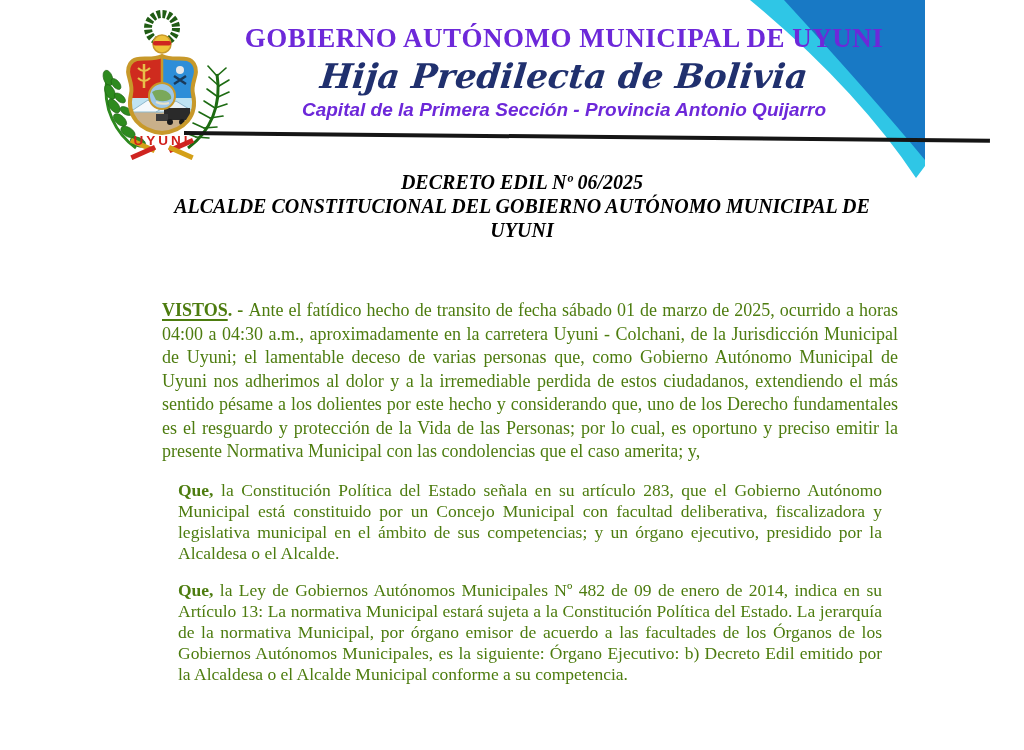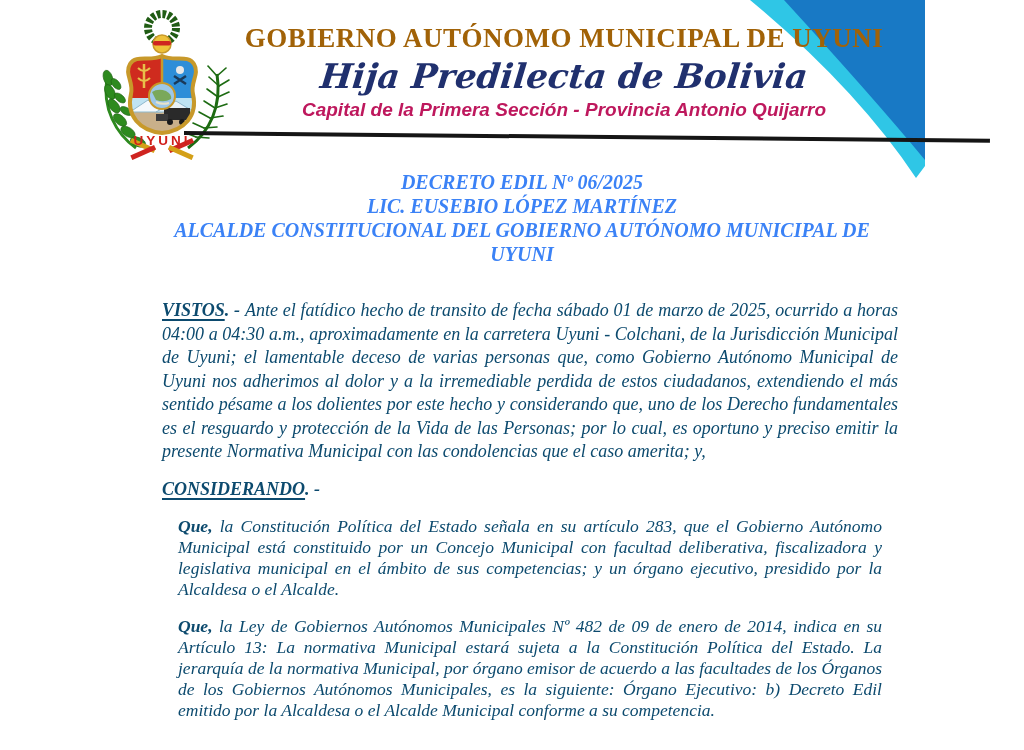--- a/index.html
+++ b/index.html
@@ -39,39 +39,39 @@
     width: 640px;
     text-align: center;
     color: #1b2c7e;
   }
   .header-title {
     font-family: "Liberation Serif", serif;
     font-weight: bold;
     font-size: 27px;
     letter-spacing: 0.5px;
     line-height: 32px;
-    color: #a16207;
+    color: #6d28d9;
     white-space: nowrap;
   }
   .header-motto {
     font-family: "DejaVu Serif", serif;
     font-style: italic;
     font-weight: bold;
     font-size: 34px;
     line-height: 44px;
     color: #20306e;
     transform: skewX(-6deg);
   }
   .header-subtitle {
     font-family: "Liberation Sans", sans-serif;
     font-style: italic;
     font-weight: bold;
     font-size: 19px;
     line-height: 24px;
-    color: #be185d;
+    color: #6d28d9;
     white-space: nowrap;
   }
   .header-rule {
     position: absolute;
     left: 184px;
     top: 131px;
     width: 806px;
     height: 4px;
     background: #151515;
     transform: rotate(0.55deg);
@@ -82,34 +82,33 @@
   .decree-block {
     position: absolute;
     left: 152px;
     top: 170px;
     width: 740px;
     text-align: center;
     font-weight: bold;
     font-style: italic;
     font-size: 20px;
     line-height: 24px;
-    color: #3b82f6;
+    color: #000000;
   }
   .decree-block .role { max-width: 700px; margin: 0 auto; }
 
   
   .body-text {
     position: absolute;
     left: 162px;
     top: 299px;
     width: 736px;
-    font-style: italic;
     font-size: 18px;
     text-align: justify;
-    color: #0c4a6e;
+    color: #4d7c0f;
   }
   .vistos-par { line-height: 23.5px; margin: 0; }
   .section-label {
     font-weight: bold;
     text-decoration: underline;
     text-decoration-thickness: 2px;
     text-underline-offset: 3px;
   }
   .section-sep { font-weight: bold; }
   .considerando-head {
@@ -218,32 +217,28 @@
 
   <div class="header-text">
     <div class="header-title">GOBIERNO AUTÓNOMO MUNICIPAL DE UYUNI</div>
     <div class="header-motto">Hija Predilecta de Bolivia</div>
     <div class="header-subtitle">Capital de la Primera Sección - Provincia Antonio Quijarro</div>
   </div>
   <div class="header-rule"></div>
 
   <div class="decree-block">
     <div>DECRETO EDIL Nº 06/2025</div>
-    <div>LIC. EUSEBIO LÓPEZ MARTÍNEZ</div>
     <div class="role">ALCALDE CONSTITUCIONAL DEL GOBIERNO AUTÓNOMO MUNICIPAL DE UYUNI</div>
   </div>
 
   <div class="body-text">
     <p class="vistos-par">
       <span class="section-label">VISTOS</span><span class="section-sep">. -  </span><span>Ante el fatídico hecho de transito  de fecha sábado 01 de marzo de 2025, ocurrido a horas 04:00 a 04:30 a.m., aproximadamente en la carretera Uyuni - Colchani,  de la Jurisdicción Municipal de Uyuni; el lamentable deceso de varias personas que, como Gobierno Autónomo Municipal de Uyuni nos adherimos al dolor y a la irremediable perdida de estos ciudadanos, extendiendo el más sentido pésame a los dolientes por este hecho y considerando que, uno de los Derecho fundamentales es el resguardo y protección de la Vida de las Personas; por lo cual, es oportuno y preciso emitir la presente Normativa Municipal con las condolencias que el caso amerita; y,</span>
     </p>
 
-    <p class="considerando-head">
-      <span class="section-label">CONSIDERANDO</span><span class="section-sep">. -</span>
-    </p>
 
     <p class="que-par">
       <span class="que-lead">Que,</span><span> la Constitución Política del Estado señala en su artículo 283, que el Gobierno Autónomo Municipal está constituido por un Concejo Municipal con facultad deliberativa, fiscalizadora y legislativa municipal en el ámbito de sus competencias; y un órgano ejecutivo, presidido por la Alcaldesa o el Alcalde.</span>
     </p>
     <p class="que-par">
       <span class="que-lead">Que,</span><span> la Ley de Gobiernos Autónomos Municipales Nº 482 de 09 de enero de 2014, indica en su Artículo 13: La normativa Municipal estará sujeta a la Constitución Política del Estado. La jerarquía de la normativa Municipal, por órgano emisor de acuerdo a las facultades de los Órganos de los Gobiernos Autónomos Municipales, es la siguiente: Órgano Ejecutivo: b) Decreto Edil emitido por la Alcaldesa o el Alcalde Municipal conforme a su competencia.</span>
     </p>
   </div>
 
 </div>

